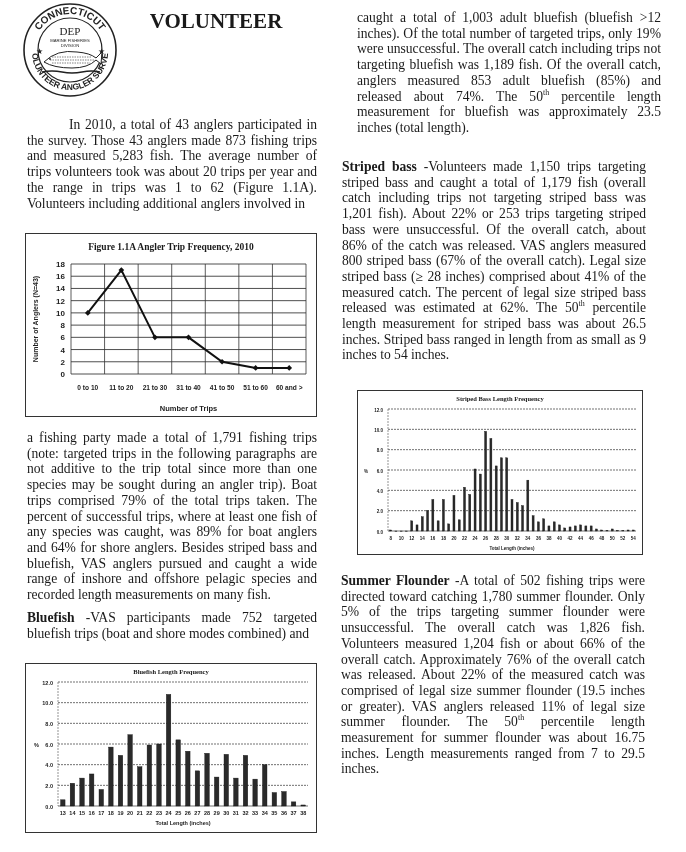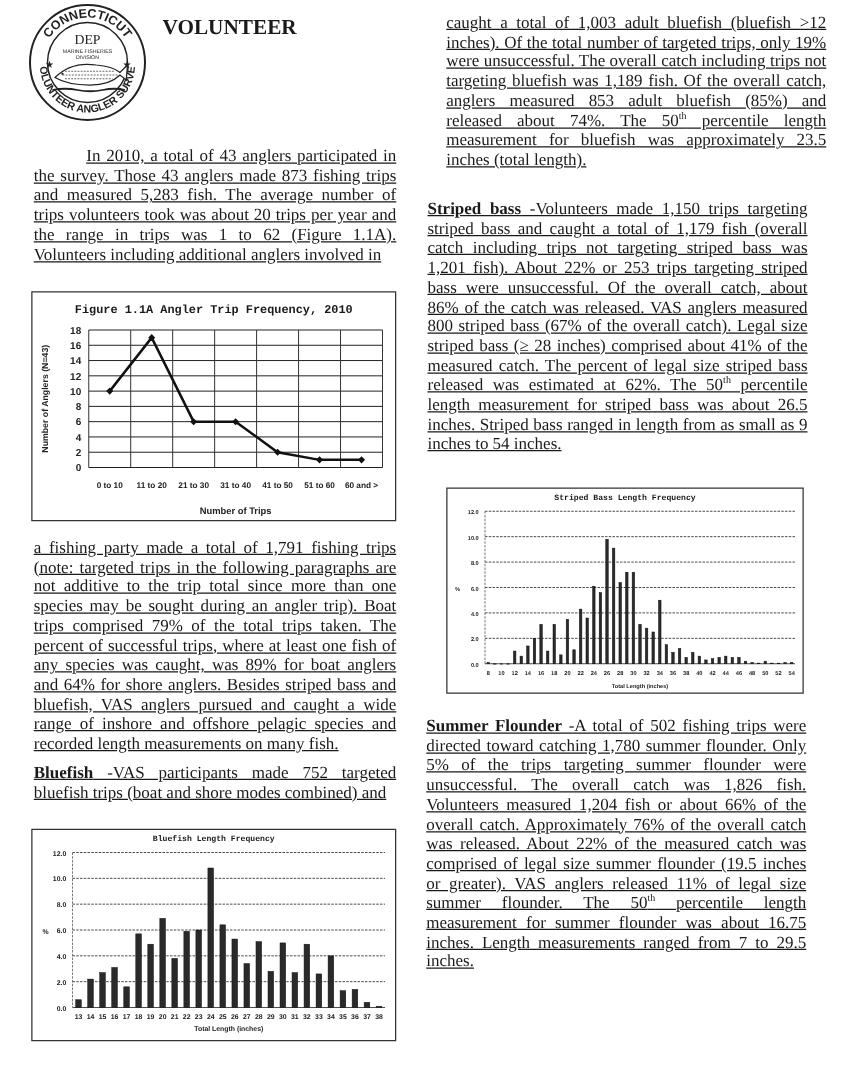--- a/index.html
+++ b/index.html
@@ -1,23 +1,23 @@
 <!DOCTYPE html>
 <html><head>
 <meta charset="utf-8">
 <style>
   html, body { margin:0; padding:0; background:#fff; }
   body { width:686px; height:852px; position:relative; overflow:hidden; font-family:"Liberation Serif", serif; color:#1a1a1a; }
-  .col { position:absolute;text-decoration:underline; }
+  .col { position:absolute; }
   .para { font-size:13.6px; line-height:15.7px; text-align:justify; margin:0; }
   .para b { font-weight:bold; }
-  .title { position:absolute; left:130px; top:11px; width:200px; text-align:left; font-family:"Liberation Serif", serif; font-weight:bold; font-size:17px; line-height:21.5px; }
+  .title { position:absolute; left:116px; top:11px; width:200px; text-align:center; font-family:"Liberation Serif", serif; font-weight:bold; font-size:21px; line-height:21.5px; }
   .logo { position:absolute; left:22px; top:2px; width:96px; height:96px; }
   .chartbox { position:absolute; border:1.5px solid #333; background:#fff; }
-  .chart-title { font-family:Liberation Mono, monospace; font-weight:bold; text-align:center; position:absolute; left:0; right:0; }
+  .chart-title { font-family:Liberation Serif, serif; font-weight:bold; text-align:center; position:absolute; left:0; right:0; }
   svg text { font-family:"Liberation Sans", sans-serif; }
   sup { font-size:8px; line-height:0; }
 </style>
 </head>
 <body>
 
 <div class="logo">
   <svg width="96" height="96" viewBox="0 0 96 96">
     <defs>
       <path id="arcTop" d="M 12 48 A 36 36 0 0 1 84 48"></path>

